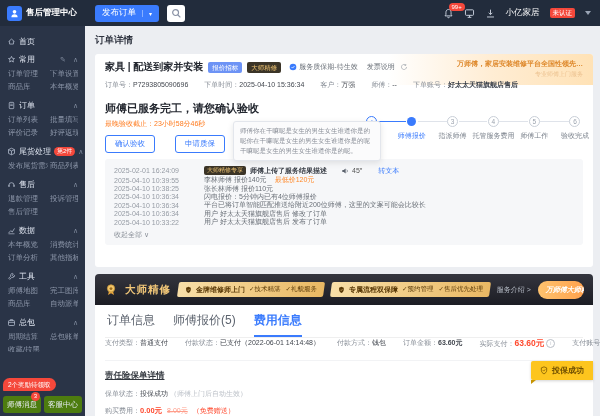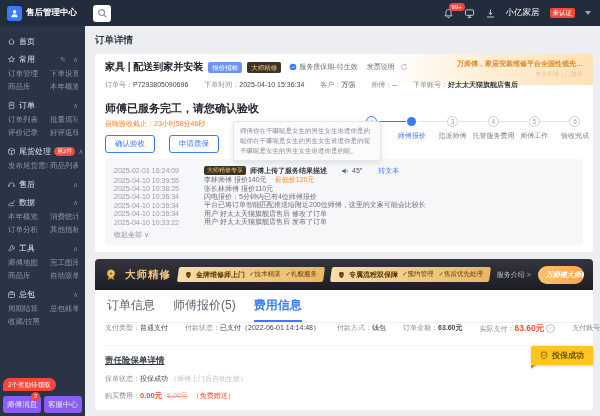--- a/index.html
+++ b/index.html
@@ -30,45 +30,45 @@
   .pencil{margin-left:auto;color:#7e899c;font-size:7px;}
   .pencil + .chev{margin-left:4px;}
   .sbdg{background:#f5483b;color:#fff;font-size:6px;line-height:9px;padding:0 3px;border-radius:5px;}
   .items{display:grid;grid-template-columns:40px auto;gap:3px 2px;padding:4px 0 1px 1px;font-size:7.5px;color:#8c96a9;}
   .item{white-space:nowrap;overflow:hidden;cursor:pointer;}
 
   .sb-bottom{position:absolute;bottom:3px;left:3px;right:3px;}
   .tip{position:relative;display:inline-block;background:#f5483b;color:#fff;font-size:6.5px;line-height:9px;padding:2px 5px;border-radius:7px 7px 7px 1px;margin:0 0 2px 0;z-index:2;}
   .act-btn{height:19px;background:linear-gradient(90deg,#ff9a3d,#f5503a);border-radius:4px;color:#fff;font-size:8.5px;font-weight:bold;display:flex;align-items:center;justify-content:center;gap:4px;cursor:pointer;}
   .sb-row{display:flex;gap:3px;margin-top:3px;}
-  .sb-btn{flex:1;height:17px;background:#8b5cf6;border-radius:3px;color:#e8ecf4;font-size:7.5px;display:flex;align-items:center;justify-content:center;position:relative;cursor:pointer;}
+  .sb-btn{flex:1;height:17px;background:#4d7c0f;border-radius:3px;color:#e8ecf4;font-size:7.5px;display:flex;align-items:center;justify-content:center;position:relative;cursor:pointer;}
   .msg-badge{position:absolute;top:-4px;right:1px;background:#f5483b;color:#fff;font-size:6px;width:9px;height:9px;border-radius:50%;line-height:9px;text-align:center;}
 
   
   .main{position:absolute;left:85px;top:26px;right:0;bottom:0;overflow:hidden;padding:5px 7px 0 10px;box-sizing:border-box;}
   .page-title{font-size:9.5px;font-weight:bold;color:#2f3440;margin:3px 0 7px;}
   .card{background:#fff;border-radius:3px;position:relative;}
-  .card1{padding:7px 10px 7px;}
+  .card1{padding:7px 10px 22px;}
   .ad{position:absolute;top:0;right:0;width:205px;height:31px;background:linear-gradient(90deg,rgba(255,243,228,0),#ffedd4 50%,#ffe2b6);border-radius:0 3px 0 0;text-align:right;padding:5px 10px 0 0;box-sizing:border-box;}
   .ad1{font-size:7px;color:#df8a2e;font-weight:bold;}
   .ad2{font-size:6px;color:#ecc290;margin-top:1px;}
   .hdr{display:flex;align-items:center;gap:5px;position:relative;z-index:2;height:12px;}
   .o-name{font-size:10px;font-weight:bold;color:#23272f;white-space:nowrap;}
   .tag-bid{background:#6d93f5;color:#fff;font-size:6.5px;line-height:11px;padding:0 4px;border-radius:2px;}
   .tag-master{background:#3b3427;color:#efc473;font-size:6.5px;line-height:11px;padding:0 4px;border-radius:2px;}
   .warr{display:flex;align-items:center;gap:2px;font-size:7px;color:#6a7078;margin-left:3px;}
   .inv{font-size:7px;color:#6a7078;margin-left:4px;cursor:pointer;}
   .inforow{display:flex;gap:16px;font-size:7px;color:#8a9099;margin-top:7px;position:relative;z-index:2;white-space:nowrap;}
   .pv{color:#42474f;}
   .pstrong{color:#3d434d;font-weight:bold;}
 
   .statusrow{position:relative;margin-top:11px;height:52px;}
   .st-title{font-size:11px;font-weight:bold;color:#23272f;}
   .st-count{font-size:7px;color:#ff7b1f;margin-top:3px;}
-  .st-btns{display:flex;gap:14px;margin-top:6px;}
+  .st-btns{display:flex;gap:20px;margin-top:6px;}
   .btn{font-size:7.5px;line-height:1;padding:4px 9px;border-radius:3px;border:1px solid;background:#fff;cursor:pointer;white-space:nowrap;}
   .btn-blue{color:#3a7bfd;border-color:#3a7bfd;}
   .btn-gray{color:#5c636e;border-color:#d6dae0;}
 
   .steps{position:absolute;top:15px;left:260px;right:2px;display:flex;align-items:flex-start;}
   .stp{width:12px;position:relative;display:flex;justify-content:center;flex-shrink:0;}
   .crc{width:11px;height:11px;border-radius:50%;box-sizing:border-box;font-size:6.5px;display:flex;align-items:center;justify-content:center;}
   .stp.done .crc{border:1px solid #3a7bfd;color:#3a7bfd;}
   .stp.active .crc{background:#3a7bfd;width:9px;height:9px;margin-top:1px;}
   .stp.idle .crc{border:1px solid #c9cfd8;color:#9aa2ad;}
@@ -128,20 +128,24 @@
   <div class="topbar">
     <div class="logo">
       <span class="logo-ic">
         <svg width="11" height="11" viewBox="0 0 12 12">
             <circle cx="6" cy="4.2" r="2" fill="#fff"></circle>
             <path d="M2.6 10.2 a3.4 3.4 0 0 1 6.8 0 Z" fill="#fff"></path>
           </svg>
       </span>
       <span class="logo-t">售后管理中心</span>
     </div>
+    <div class="pub-btn">
+      <span>发布订单</span>
+      <span class="pub-caret">▾</span>
+    </div>
     <div class="search-btn">
       <span>
           <svg width="11" height="11" viewBox="0 0 12 12">
             <circle cx="5" cy="5" r="3.2" fill="none" stroke="#8a93a6" stroke-width="1.3"></circle>
             <line x1="7.6" y1="7.6" x2="10.2" y2="10.2" stroke="#8a93a6" stroke-width="1.3"></line>
           </svg>
         </span>
     </div>
     <div class="top-right">
       <span class="tico">
@@ -235,20 +239,25 @@
       <div class="sec-h">
         <span class="sico">
             <svg width="9" height="9" viewBox="0 0 12 12">
               <path d="M2.6 7 a3.4 3.4 0 0 1 6.8 0" fill="none" stroke="#b7c0d1" stroke-width="1"></path>
               <rect x="1.8" y="6.4" width="1.7" height="2.8" rx="0.8" fill="#b7c0d1"></rect>
               <rect x="8.5" y="6.4" width="1.7" height="2.8" rx="0.8" fill="#b7c0d1"></rect>
             </svg>
           </span>
         <span>售后</span>
         <span class="chev">∧</span>
+      </div>
+      <div class="items">
+        <span class="item">退款管理</span>
+        <span class="item">投诉管理</span>
+        <span class="item">售后管理</span>
       </div>
 
       <div class="sec-h">
         <span class="sico">
             <svg width="9" height="9" viewBox="0 0 12 12">
               <path d="M2 9.5 L5 6.2 L7 8 L10 3.2" fill="none" stroke="#b7c0d1" stroke-width="1"></path>
               <line x1="2" y1="10.4" x2="10" y2="10.4" stroke="#b7c0d1" stroke-width="0.9"></line>
             </svg>
           </span>
         <span>数据</span>

